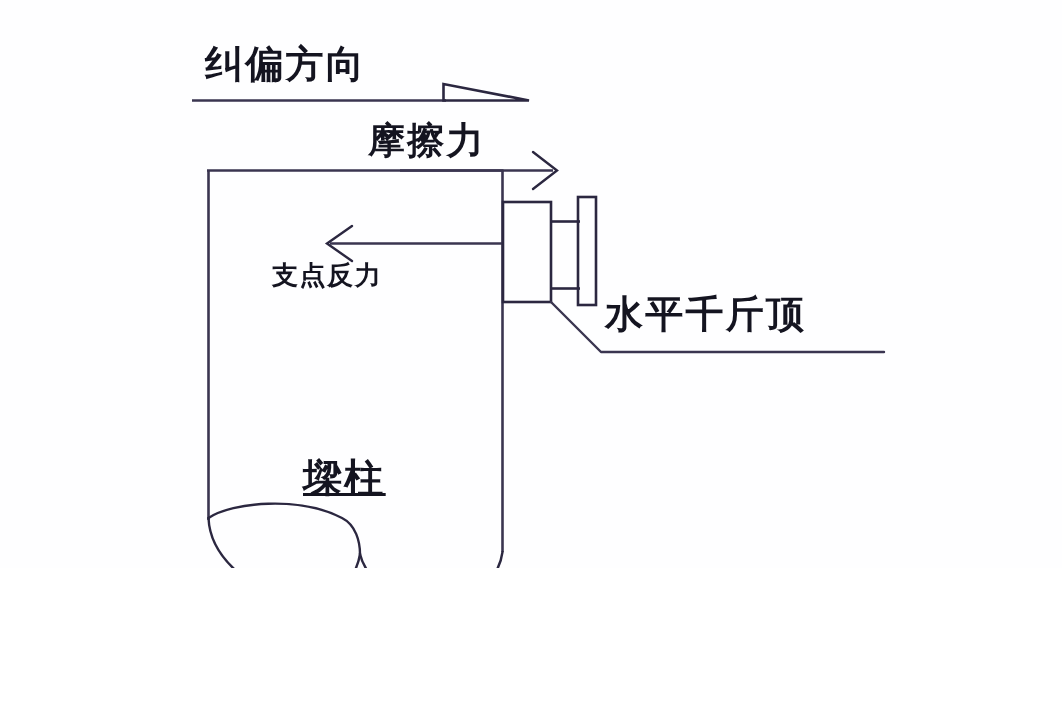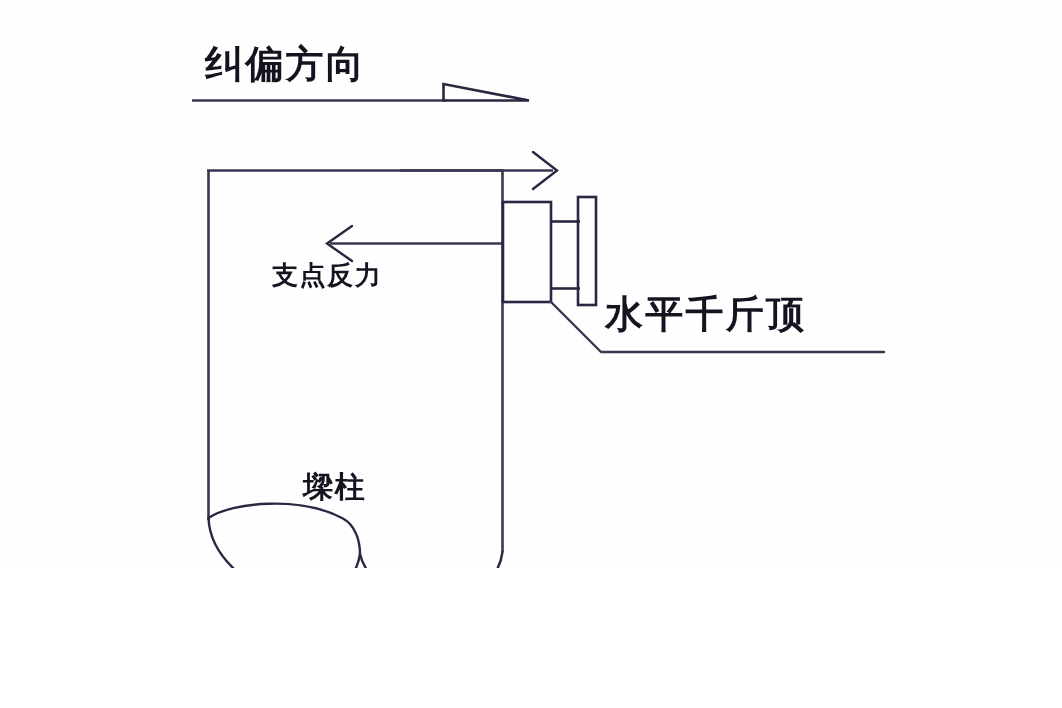--- a/index.html
+++ b/index.html
@@ -51,22 +51,23 @@
     font-size: 26px;
   }
   #label-jack {
     left: 605px;
     top: 295px;
     font-size: 38px;
     text-align: center;
   }
   #label-pier {
     left: 303px;
-    top: 472px;
-    font-size: 30px;
+    top: 458px;
+    font-size: 39px;
+    text-decoration: underline;
   }
 </style>
 </head>
 <body>
 
 <div id="canvas">
 
   <svg id="diagram-svg" viewBox="0 0 1062 708">
 
     <g>
@@ -111,20 +112,21 @@
     </g>
 
     <g>
       <polyline points="551,302 601,352 884,352" fill="none" stroke="#3a3550" stroke-width="2.4" stroke-linecap="round" stroke-linejoin="round"></polyline>
     </g>
 
   </svg>
 
   <div class="cjk-label" id="label-direction">纠偏方向</div>
 
+  <div class="cjk-label" id="label-friction">摩擦力</div>
 
   <div class="cjk-label" id="label-reaction">支点反力</div>
 
   <div class="cjk-label" id="label-jack">水平千斤顶</div>
 
   <div class="cjk-label" id="label-pier">墚柱</div>
 
 </div>
 
 </body></html>

